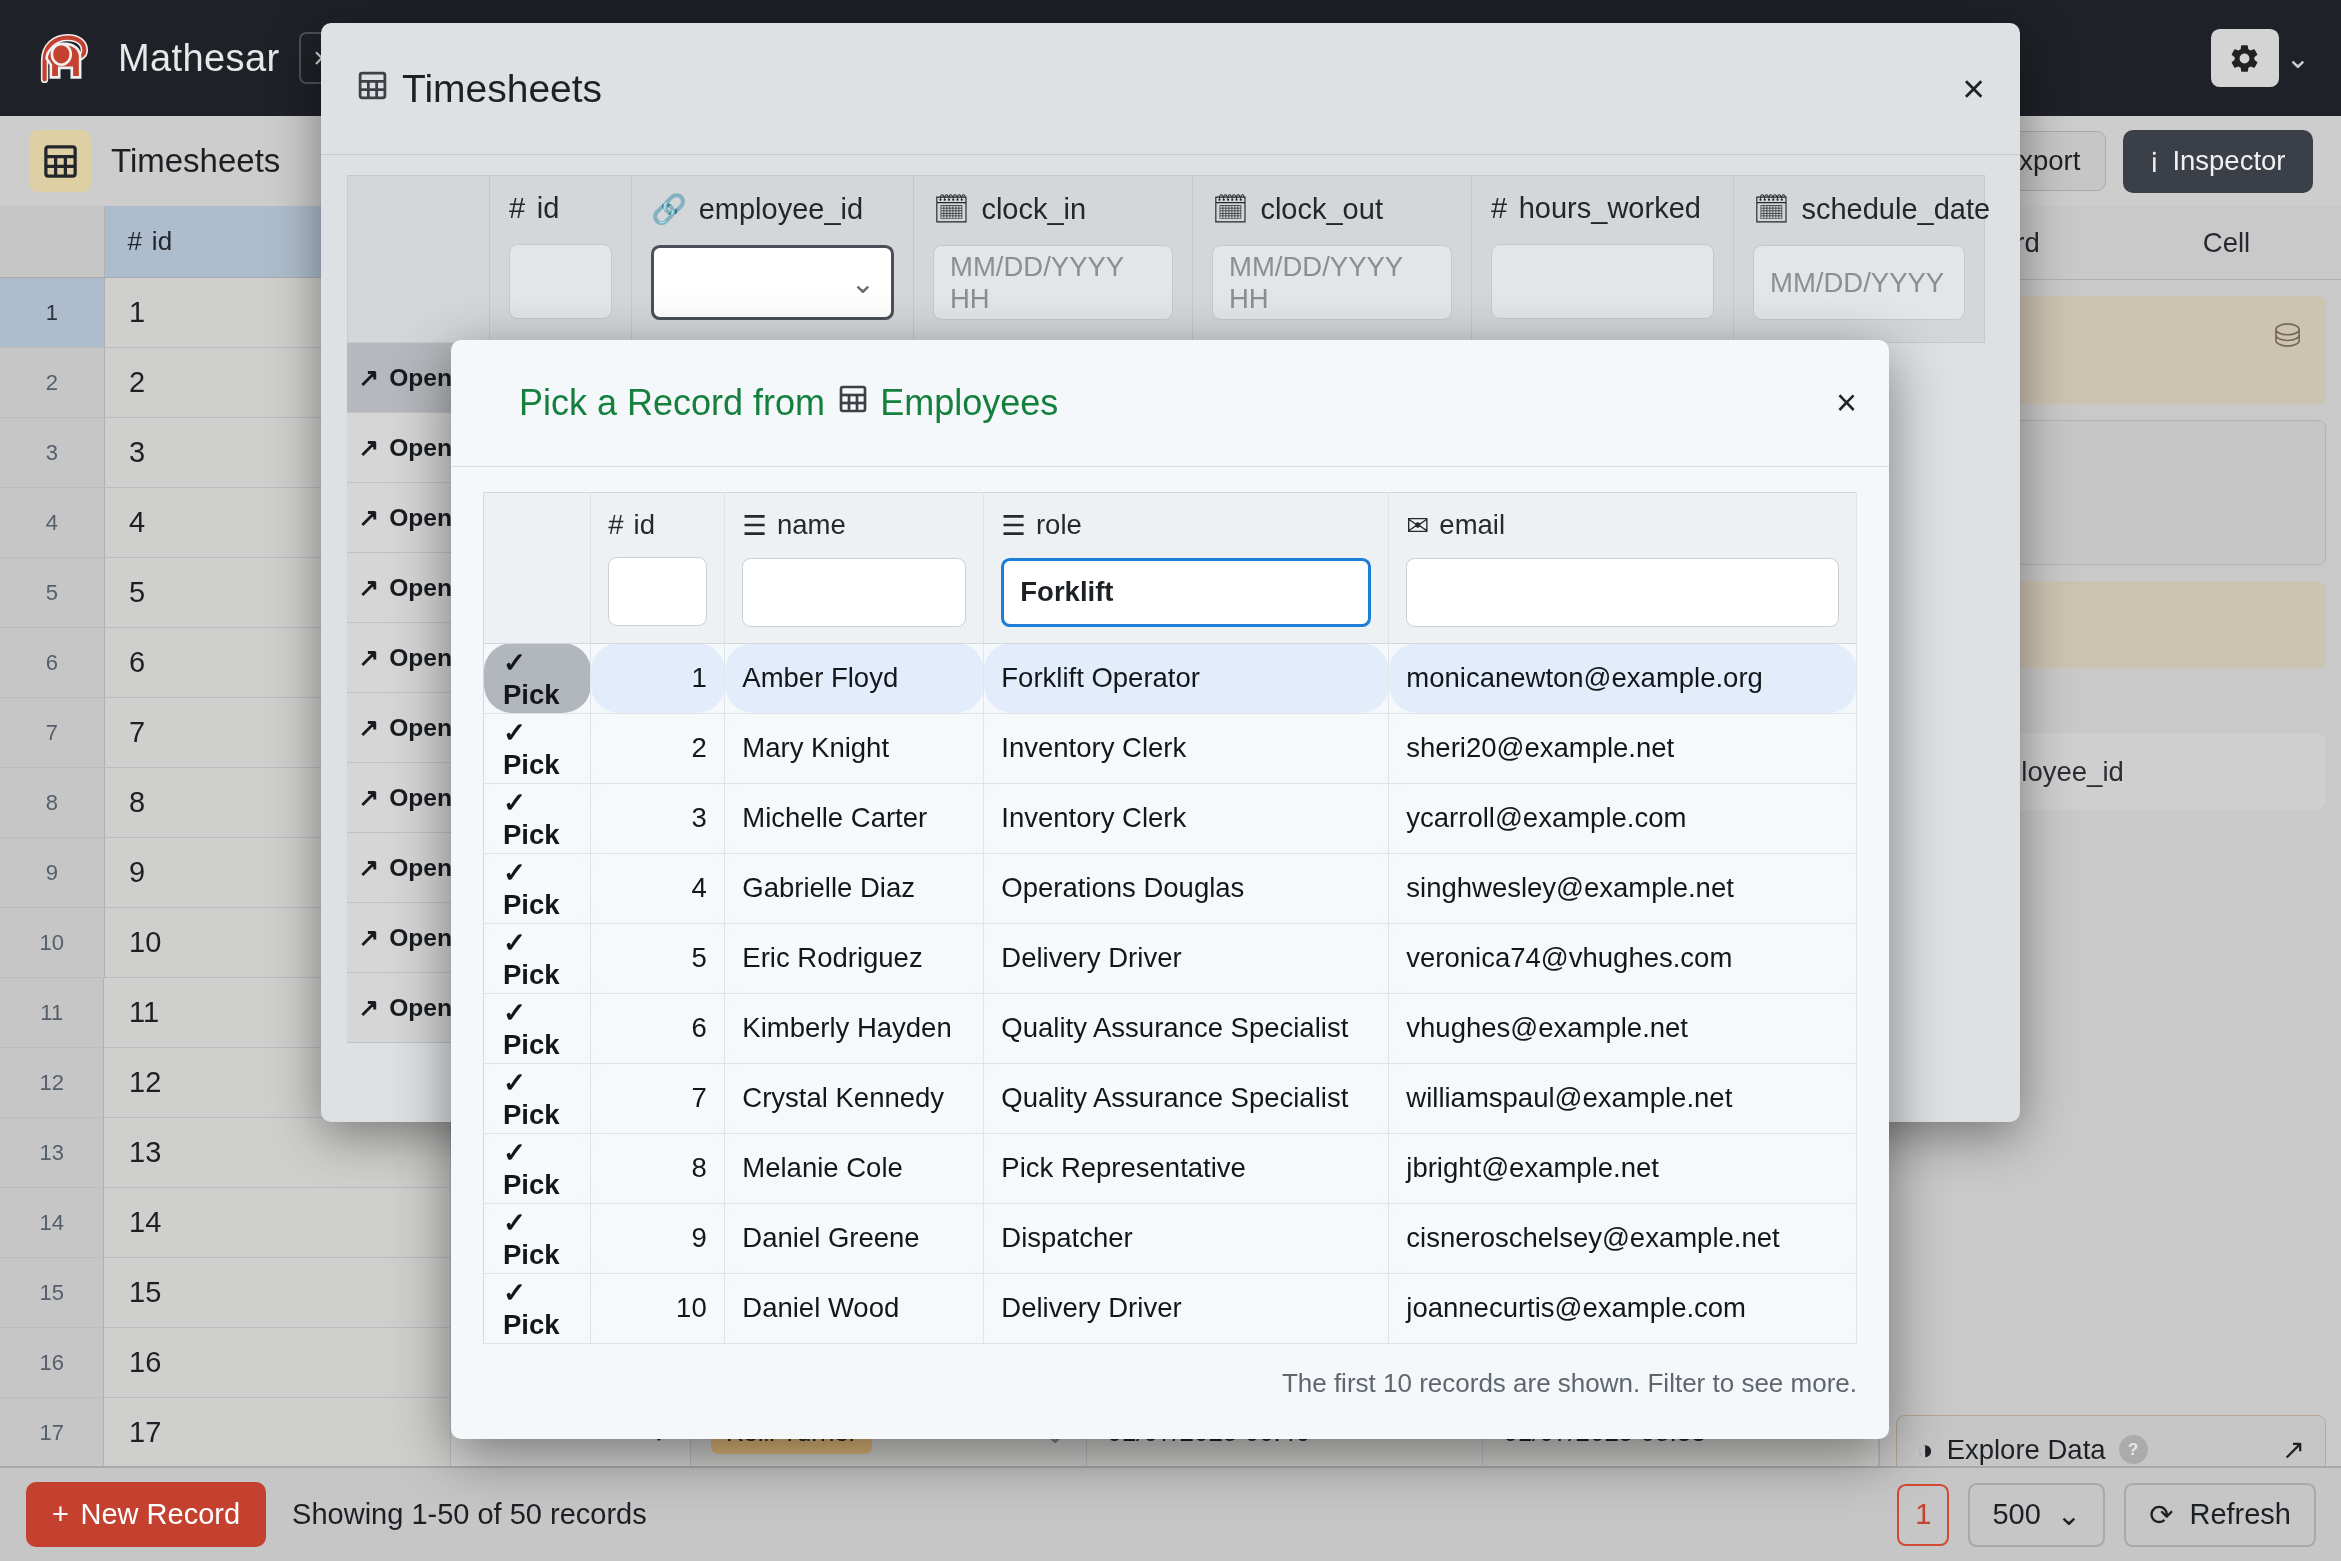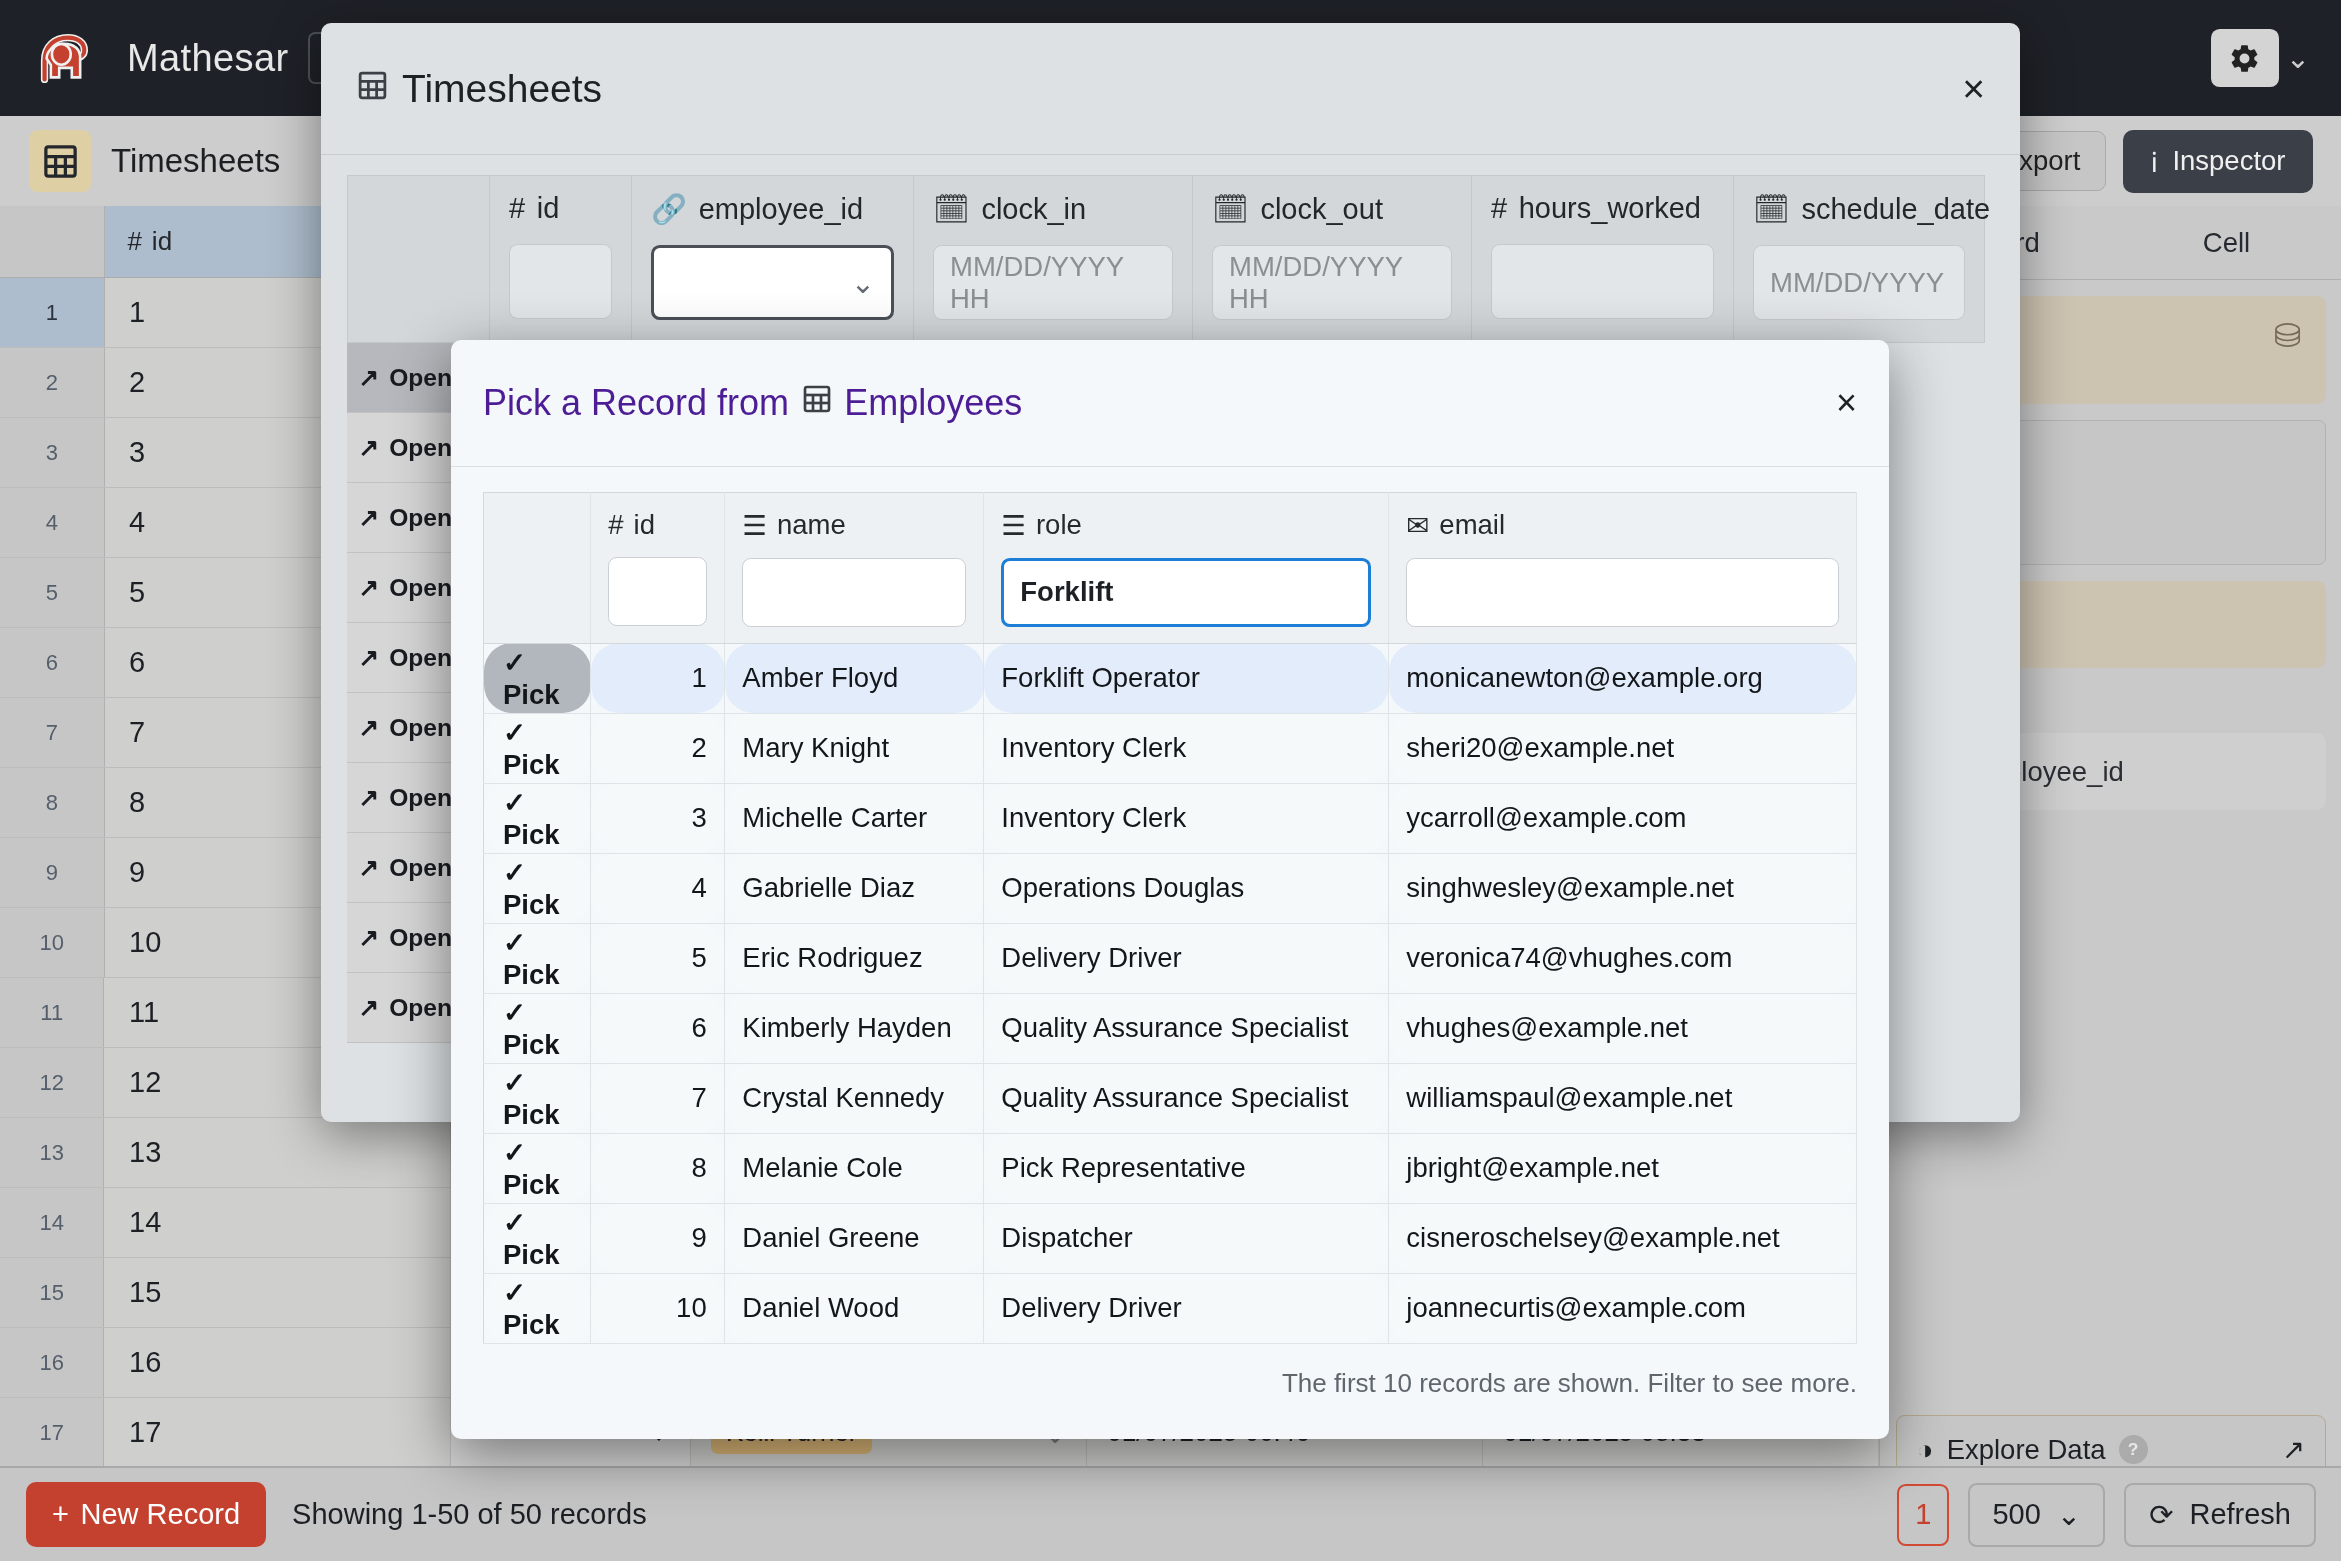--- a/index.html
+++ b/index.html
@@ -9,21 +9,21 @@
     background: #cdcdcd;
     overflow: hidden;
   }
   #root { position: relative; width: 2342px; height: 1561px; }
 
   
   .app-header {
     position: absolute; top: 0; left: 0; width: 2342px; height: 116px;
     background: #1e2127; display: flex; align-items: center; padding: 0 32px;
   }
-  .brand { display: flex; align-items: center; gap: 28px; }
+  .brand { display: flex; align-items: center; gap: 19px; }
   .logo-elephant { width: 67px; height: 67px; position: relative; }
   .brand-name { color: #e8e8e8; font-size: 38px; letter-spacing: 0.4px; }
   .hdr-chip {
     margin-left: 19px; width: 46px; height: 52px; border: 2.2px solid #4c5059;
     border-radius: 7.2px; color: #d5d5d5; font-size: 29px;
     display: flex; align-items: center; justify-content: center;
   }
   .hdr-right { margin-left: auto; display: flex; align-items: center; gap: 7.2px; }
   .gear-btn {
     width: 68px; height: 58px; background: #d4d4d4; border-radius: 8.7px;
@@ -204,21 +204,21 @@
   .modal-pick {
     position: absolute; left: 451px; top: 340px; width: 1438px; height: 1099px;
     background: #f4f8fa; border-radius: 10px;
     box-shadow: 0 16px 58px rgba(0,0,0,.45);
     display: flex; flex-direction: column;
   }
   .m2-head {
     height: 127px; display: flex; align-items: center; padding: 0 32px;
     border-bottom: 1.4px solid #d9e0e4;
   }
-  .m2-title { font-size: 36px; color: #4c1d95; display: flex; align-items: flex-end; gap: 11.6px; }
+  .m2-title { font-size: 36px; color: #15803d; display: flex; align-items: flex-end; gap: 11.6px; margin-left: 36px; }
   .m2-close { margin-left: auto; font-size: 36px; color: #1d2125; }
   .m2-body { flex: 1; padding: 24.6px 32px 0 32px; overflow: hidden; }
 
   .ptable { width: 100%; border: 1.4px solid #d2d8dc; border-collapse: collapse; }
   .ptable th, .ptable td { border-right: 1.4px solid #dfe4e7; text-align: left; }
   .pth-row th {
     background: #eef1f3; padding: 16px 17.3px; vertical-align: top;
     border-bottom: 1.4px solid #d2d8dc;
   }
   .pth-label {

